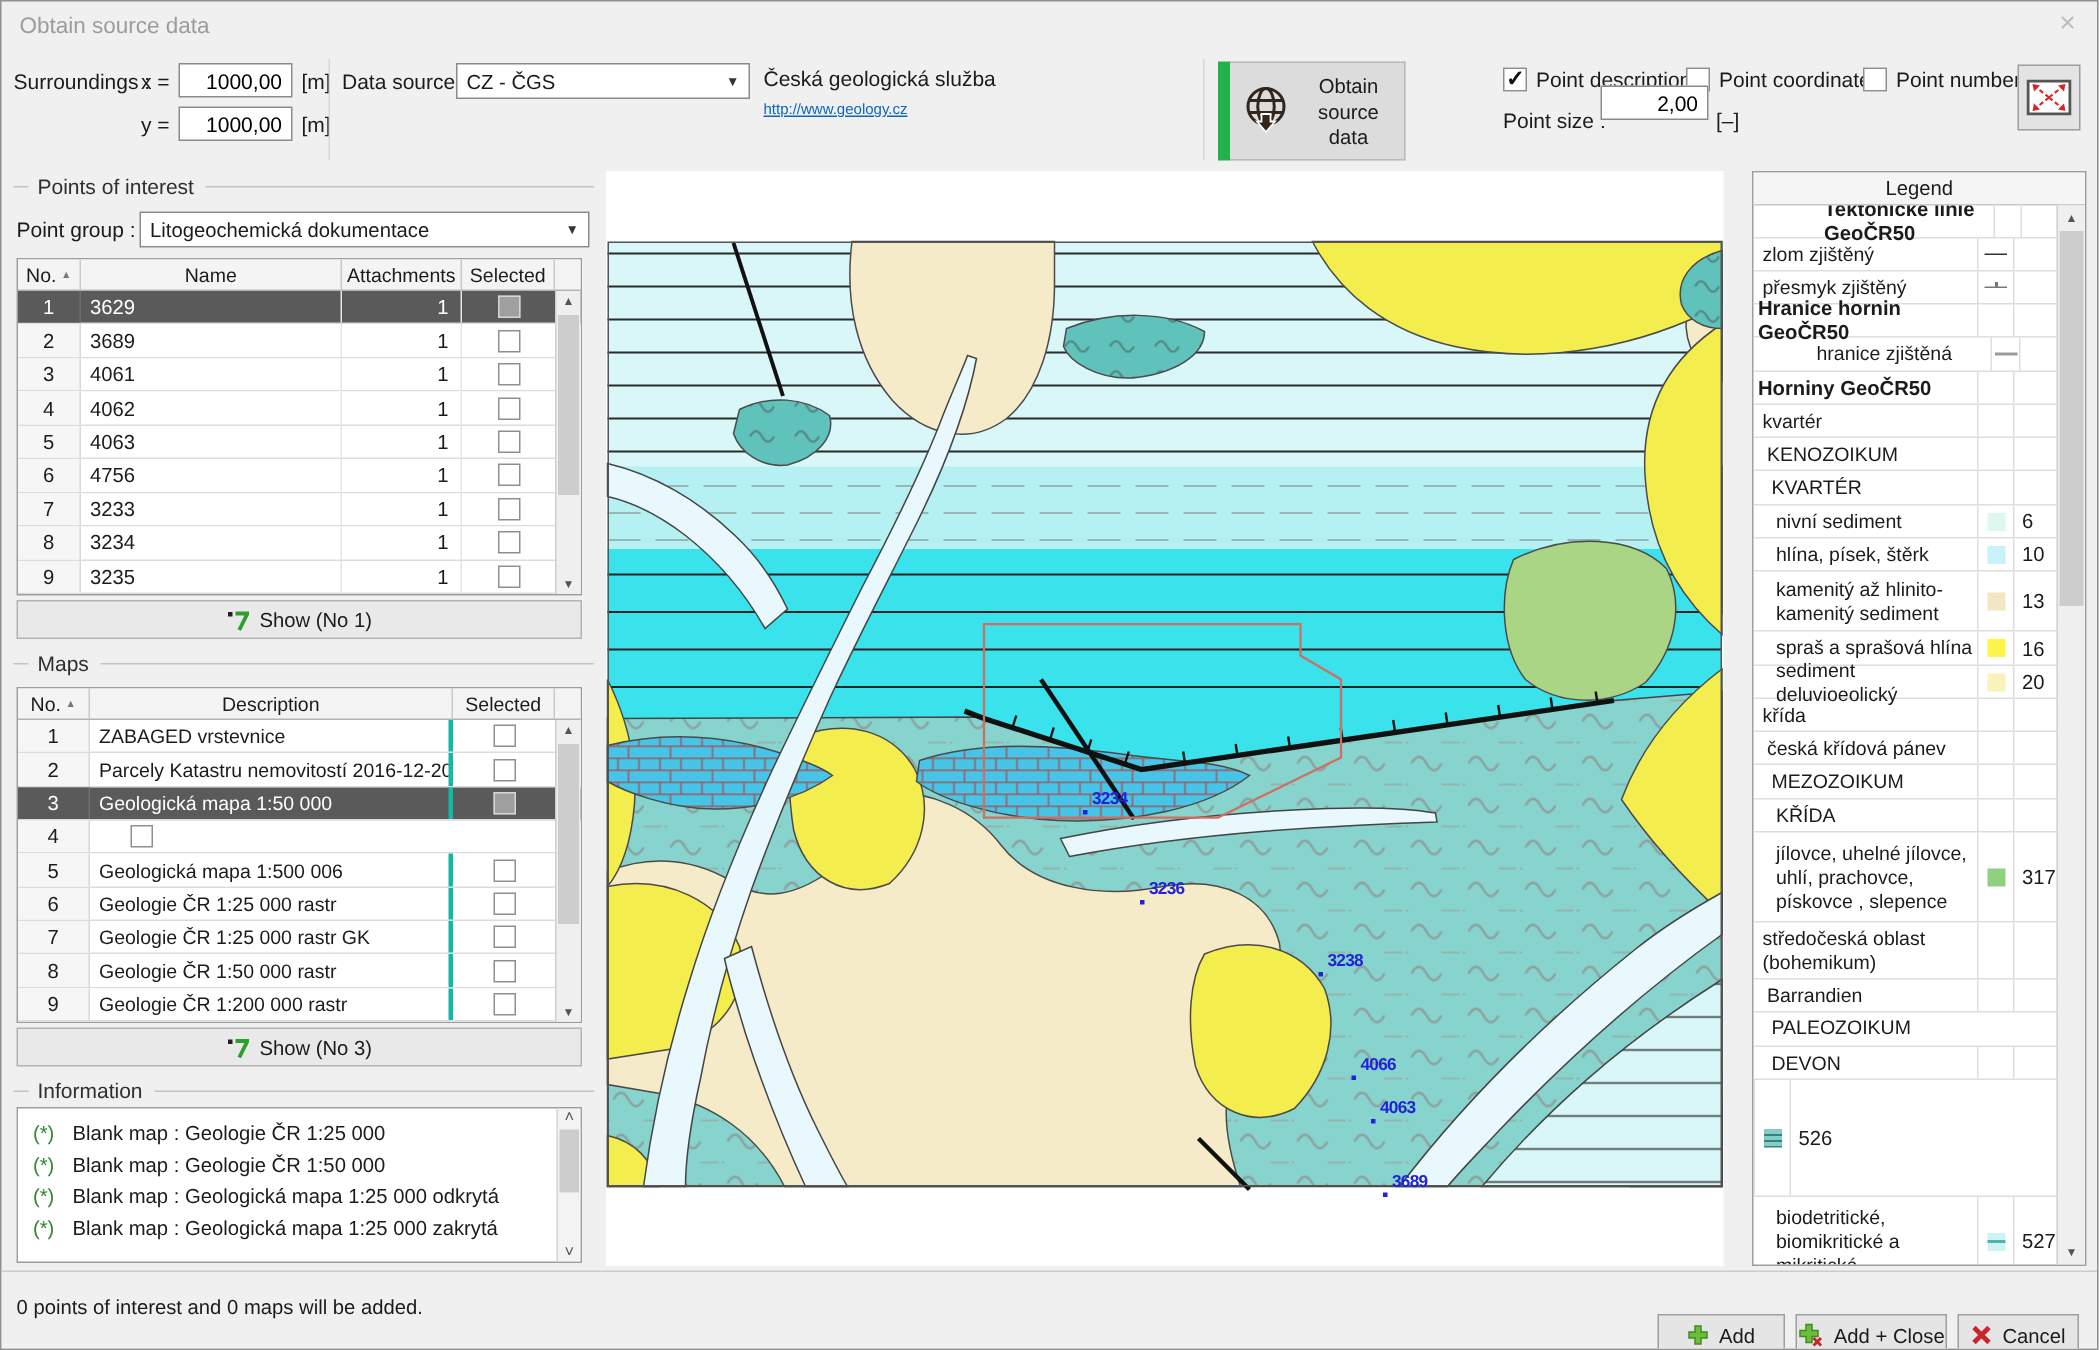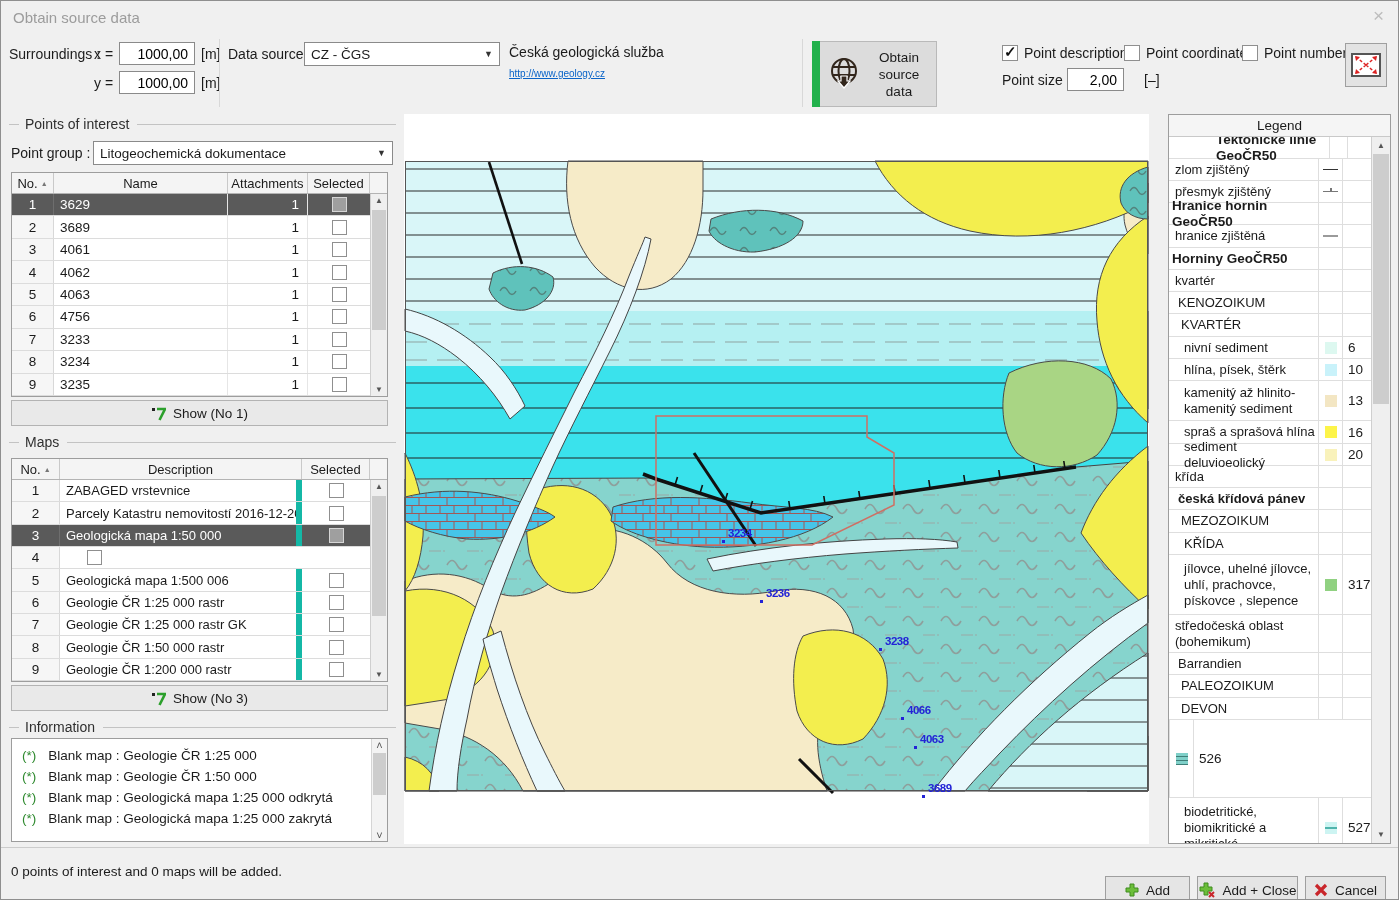--- a/index.html
+++ b/index.html
@@ -34,21 +34,21 @@
 .th{border-right:1px solid #c9c9c9;height:100%;display:flex;align-items:center;justify-content:center;gap:3px}
 .sort{font-size:7px;color:#777}
 .tr{display:flex;height:22.45px;border-bottom:1px solid #dcdcdc;font-size:13.5px;align-items:center;background:#fff}
 .maps .tr{height:22.35px}
 .td{height:100%;display:flex;align-items:center}
 .td-no{width:42px;background:#f6f6f6;justify-content:center;border-right:1px solid #d8d8d8}
 .td-name{width:174px;padding-left:6px;border-right:1px solid #e6e6e6}
 .td-att{width:80px;justify-content:flex-end;padding-right:8px;border-right:1px solid #e6e6e6}
 .td-sel{width:62px;justify-content:center}
 .td-no2{width:48px;background:#f6f6f6;justify-content:center;border-right:1px solid #d8d8d8}
-.td-desc{width:242px;padding-left:6px;border-right:6px solid #14b8a6;font-size:13px;white-space:nowrap;overflow:hidden}
+.td-desc{width:242px;padding-left:6px;border-right:3px solid #14b8a6;font-size:13px;white-space:nowrap;overflow:hidden}
 .td-sel2{width:68px;justify-content:center}
 .tr.hl{background:#5a5a5a;color:#fff}
 .tr.hl .td-no,.tr.hl .td-no2{background:#5a5a5a;border-right-color:#6e6e6e}
 .vscroll{position:absolute;right:0;top:21px;bottom:0;width:17px;background:#efefef;border-left:1px solid #cfcfcf}
 .vscroll:before{content:"▲";position:absolute;top:2px;left:0;right:0;text-align:center;font-size:8px;color:#555}
 .vscroll:after{content:"▼";position:absolute;bottom:2px;left:0;right:0;text-align:center;font-size:8px;color:#555}
 .vthumb{position:absolute;left:1px;right:1px;background:#cdcdcd}
 .showbtn{position:absolute;left:2px;width:377px;height:26px;background:#e9e9e9;border:1px solid #b3b3b3;display:flex;align-items:center;justify-content:center;gap:7px;font-size:13.5px}
 .infobox{position:absolute;left:2px;width:377px;height:104px;background:#fff;border:1px solid #9d9d9d;padding:6px 20px 4px 10px;overflow:hidden}
 .inforow{font-size:13.5px;line-height:21px;white-space:nowrap;display:flex;gap:12px}
@@ -126,21 +126,21 @@
     <div class="opt" style="left: 1123px; top: 44px;">
       <span class="cbx"></span>
       <span>Point coordinates</span>
     </div>
     <div class="opt" style="left: 1241px; top: 44px;">
       <span class="cbx"></span>
       <span>Point number</span>
     </div>
   </div>
 <div class="lbl" style="left:1001px;top:71px">Point size :</div>
-<input class="inp" style="left: 1066px; top: 67px; width: 57px;" value="2,00">
+<input class="inp" style="left: 1066px; top: 56px; width: 72px;" value="2,00">
 <div class="lbl" style="left:1143px;top:71px">[–]</div>
 <div class="zoombtn">
     <svg width="30" height="24" viewBox="0 0 30 24">
       <rect x="1" y="1" width="28" height="22" fill="#fff" stroke="#555" stroke-width="2"></rect>
       <g stroke="#d22" stroke-width="1.4" stroke-dasharray="3 2" fill="none">
         <path d="M15,12 L5,4 M15,12 L25,4 M15,12 L5,20 M15,12 L25,20"></path>
       </g>
       <g fill="#d22">
         <path d="M4,3 l5,1 -4,4 z"></path>
         <path d="M26,3 l-5,1 4,4 z"></path>
@@ -460,21 +460,21 @@
           <i class="sline" style="background: rgb(119, 119, 119);"></i>
           <i class="stick"></i>
         </div>
         <div class="lval"></div>
       </div>
       <div class="lrow" style="height: 22px;">
         <div class="lname b" style="padding-left: 3px;">Hranice hornin GeoČR50</div>
         <div class="lsym"></div>
         <div class="lval"></div>
       </div>
-      <div class="lrow" style="height: 23px;">
+      <div class="lrow" style="height: 23px; padding-left: 36px;">
         <div class="lname" style="padding-left: 6px;">hranice zjištěná</div>
         <div class="lsym">
           <i class="sline" style="background: rgb(154, 154, 154);"></i>
         </div>
         <div class="lval"></div>
       </div>
       <div class="lrow" style="height: 22px;">
         <div class="lname b" style="padding-left: 3px;">Horniny GeoČR50</div>
         <div class="lsym"></div>
         <div class="lval"></div>
@@ -527,21 +527,21 @@
         <div class="lsym">
           <i class="sw" style="background: rgb(249, 242, 187);"></i>
         </div>
         <div class="lval">20</div>
       </div>
       <div class="lrow" style="height: 22px;">
         <div class="lname" style="padding-left: 6px;">křída</div>
         <div class="lsym"></div>
         <div class="lval"></div>
       </div>
-      <div class="lrow" style="height: 22px; font-weight: bold;">
+      <div class="lrow" style="height: 22px;">
         <div class="lname" style="padding-left: 9px;">česká křídová pánev</div>
         <div class="lsym"></div>
         <div class="lval"></div>
       </div>
       <div class="lrow" style="height: 23px;">
         <div class="lname" style="padding-left: 12px;">MEZOZOIKUM</div>
         <div class="lsym"></div>
         <div class="lval"></div>
       </div>
       <div class="lrow" style="height: 22px;">
@@ -559,21 +559,21 @@
       <div class="lrow" style="height: 38px;">
         <div class="lname" style="padding-left: 6px;">středočeská oblast (bohemikum)</div>
         <div class="lsym"></div>
         <div class="lval"></div>
       </div>
       <div class="lrow" style="height: 22px;">
         <div class="lname" style="padding-left: 9px;">Barrandien</div>
         <div class="lsym"></div>
         <div class="lval"></div>
       </div>
-      <div class="lrow" style="height: 23px;">
+      <div class="lrow" style="height: 23px; flex-direction: column;">
         <div class="lname" style="padding-left: 12px;">PALEOZOIKUM</div>
         <div class="lsym"></div>
         <div class="lval"></div>
       </div>
       <div class="lrow" style="height: 22px;">
         <div class="lname" style="padding-left: 12px;">DEVON</div>
         <div class="lsym"></div>
         <div class="lval"></div>
       </div>
       <div class="lrow" style="height: 78px;">

